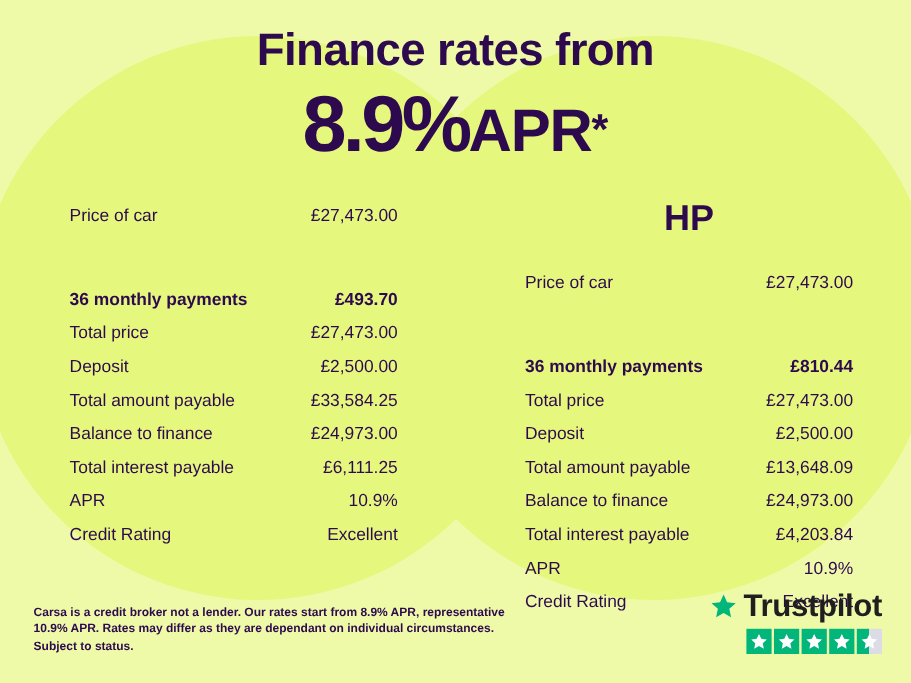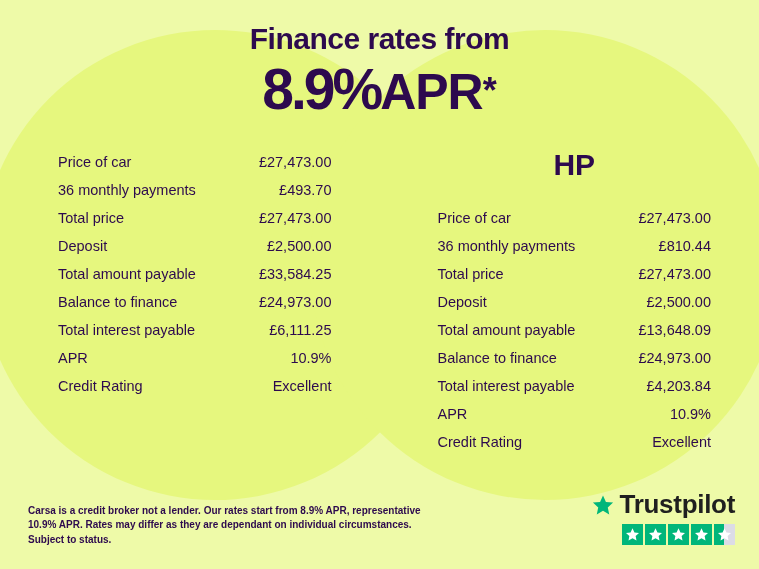--- a/index.html
+++ b/index.html
@@ -41,35 +41,35 @@
   .content {
     position: relative;
     z-index: 2;
     width: 100%;
     height: 100%;
   }
   .headline {
     text-align: center;
     color: #2d0a4e;
     font-weight: bold;
-    font-size: 30px;
+    font-size: 38px;
     letter-spacing: -0.5px;
     padding-top: 22px;
     line-height: 1.1;
   }
   .rate-line {
     text-align: center;
     color: #2d0a4e;
     font-weight: bold;
     line-height: 1;
     margin-top: 6px;
     white-space: nowrap;
   }
   .rate-big {
-    font-size: 57px;
+    font-size: 66px;
     letter-spacing: -3px;
     vertical-align: baseline;
   }
   .rate-apr {
     font-size: 50px;
     letter-spacing: -1px;
     vertical-align: baseline;
   }
   .rate-star {
     font-size: 36px;
@@ -100,21 +100,21 @@
   }
   .row {
     display: flex;
     justify-content: space-between;
     align-items: baseline;
     padding: 6px 0;
   }
   .row .label { text-align: left; }
   .row .value { text-align: right; }
   .row.bold .label,
-  .row.bold .value { font-weight: normal; }
+  .row.bold .value { font-weight: bold; margin-top: 42px; }
 
   .footer {
     position: absolute;
     left: 0;
     bottom: 0;
     width: 100%;
     height: 66px;
     z-index: 3;
   }
   .disclaimer {

